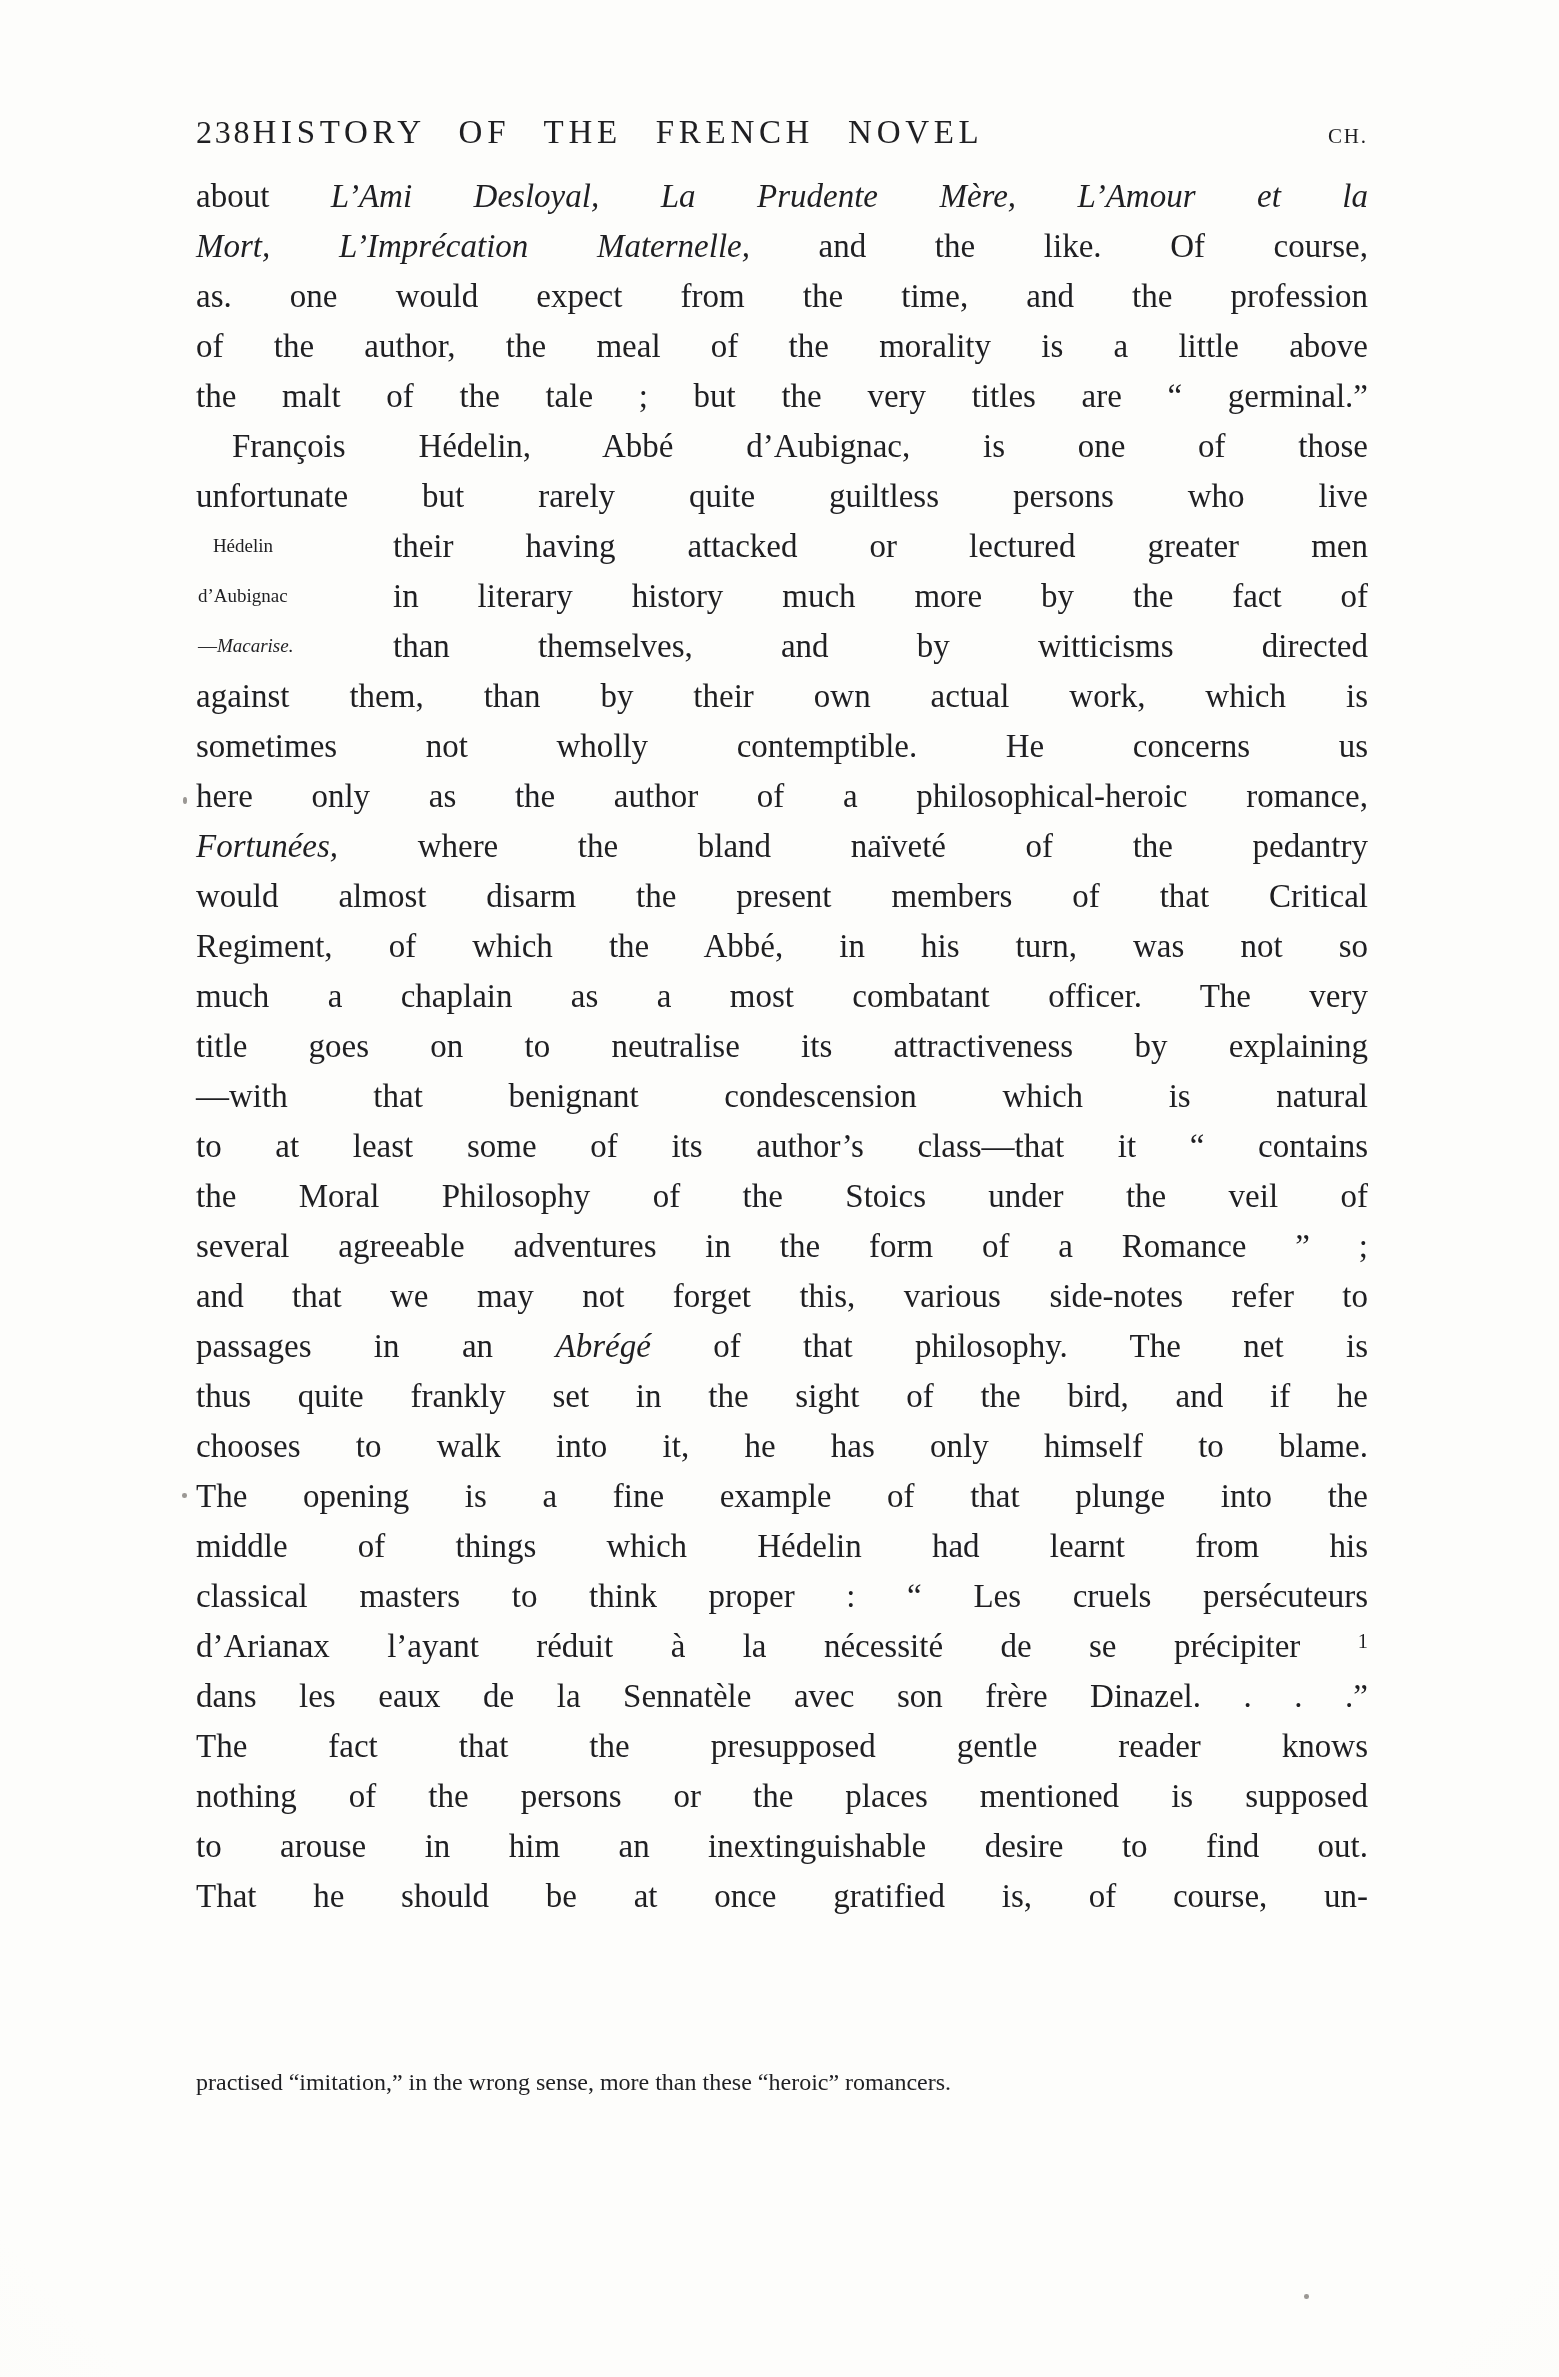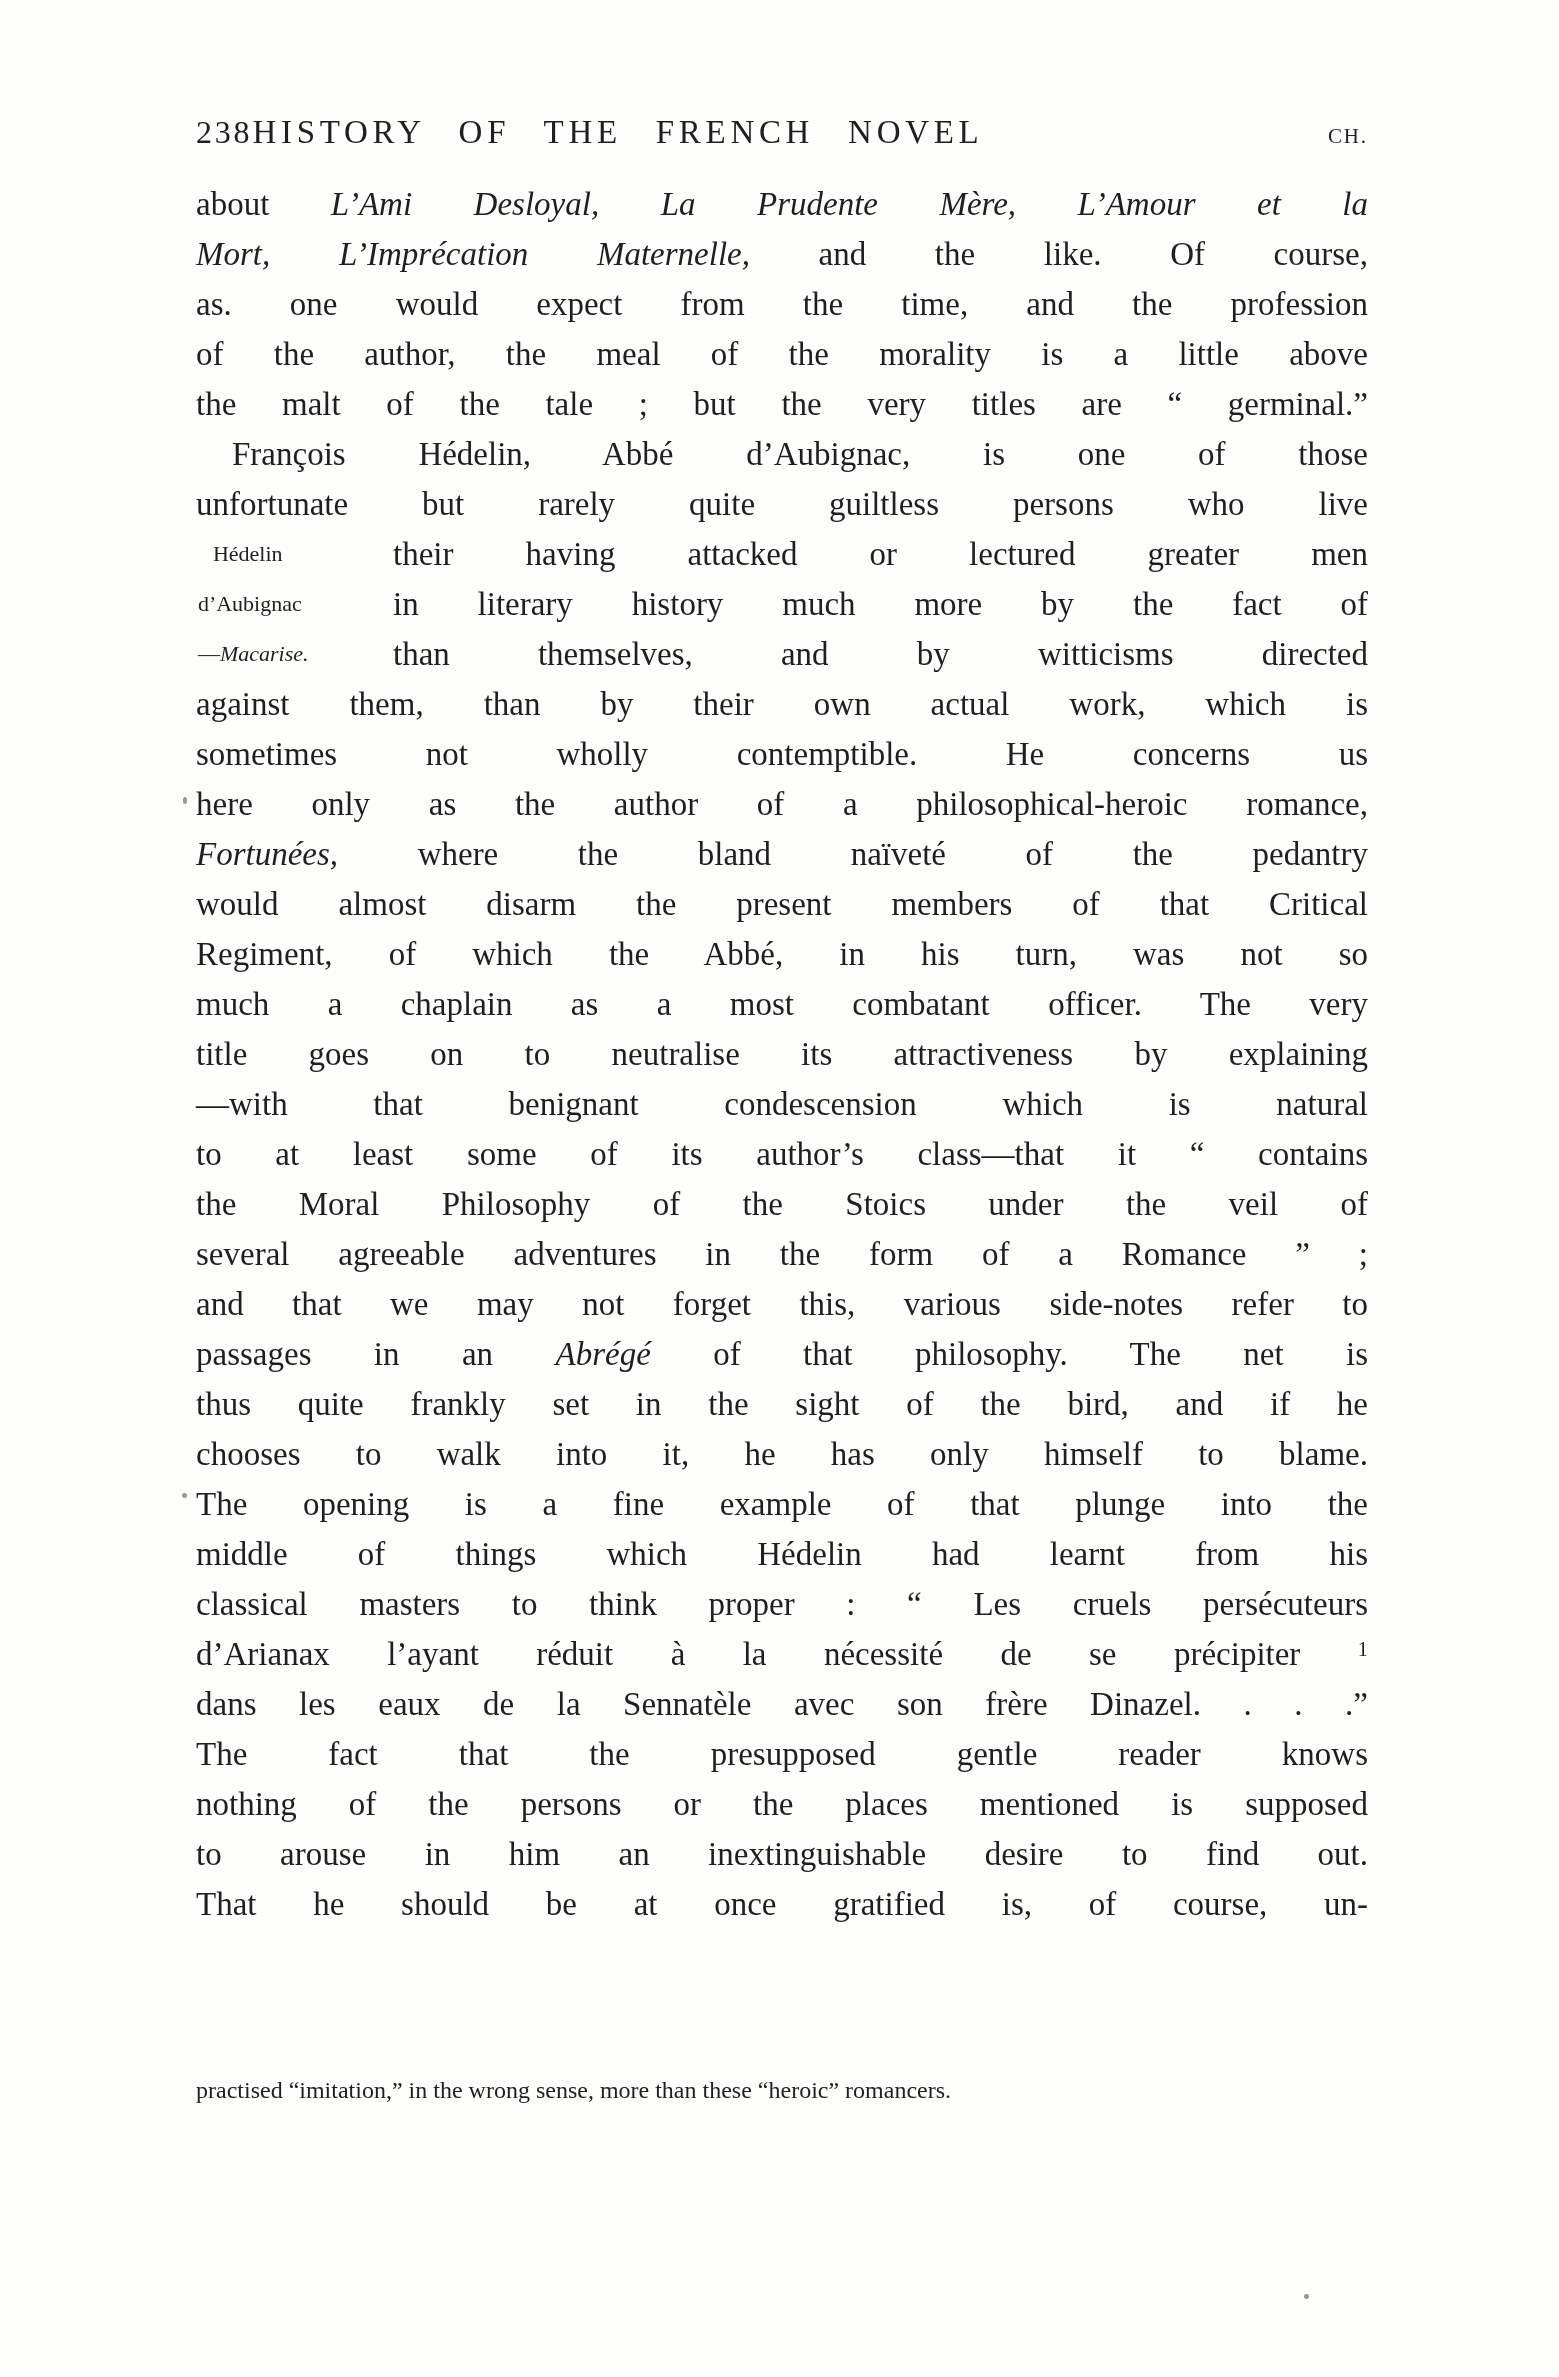--- a/index.html
+++ b/index.html
@@ -8,32 +8,32 @@
     width:1560px;height:2377px;
     background:#efeeea;
     font-family:"Liberation Serif","DejaVu Serif",serif;
   }
   .page{
     position:relative;width:1560px;height:2377px;overflow:hidden;
     background:radial-gradient(ellipse 135% 120% at 50% 45%, #fdfdfb 55%, #f6f5f0 100%);
     color:#1f1f22;
   }
   .content{position:absolute;left:196px;top:114px;width:1172px}
-  .running-head{display:flex;align-items:baseline;justify-content:space-between;margin-bottom:28px}
+  .running-head{display:flex;align-items:baseline;justify-content:space-between;margin-bottom:20px}
   .pagenum{font-size:32px;letter-spacing:2.8px}
   .head-title{flex:1;font-size:33px;letter-spacing:4.7px;word-spacing:21px;white-space:nowrap}
   .chap{font-size:21px;letter-spacing:1.9px}
   .tline{font-size:33px;line-height:50px;text-align:justify;text-align-last:justify}
   .tline.nj{text-align-last:left}
   .tline.indent{text-indent:36px}
   .tline.inset{padding-left:197px}
   .para1{}
   .para2{position:relative}
   .sidenote{position:absolute;left:1.9px;top:100px;width:191px}
-  .sidenote .tline{font-size:22px;line-height:50px;text-align:center;text-align-last:left}
+  .sidenote .tline{font-size:19px;line-height:50px;text-align:center;text-align-last:left}
   .sidenote .tline.indent{text-indent:15px}
   .footnote{margin-top:144px}
   .footnote .tline{font-size:24px;line-height:34px}
   .footnote .tline.indent{text-indent:24.6px}
   .it{font-style:italic}
   sup{font-size:62%;line-height:0;vertical-align:baseline;position:relative;top:-0.45em}
   .speck{position:absolute;background:#4a463f;border-radius:50%;opacity:.55}
   .speck.s1{left:183px;top:797px;width:3.8px;height:6.6px}
   .speck.s2{left:182px;top:1493px;width:4.7px;height:4.7px}
   .speck.s3{left:1304px;top:2294px;width:4.7px;height:4.7px}

